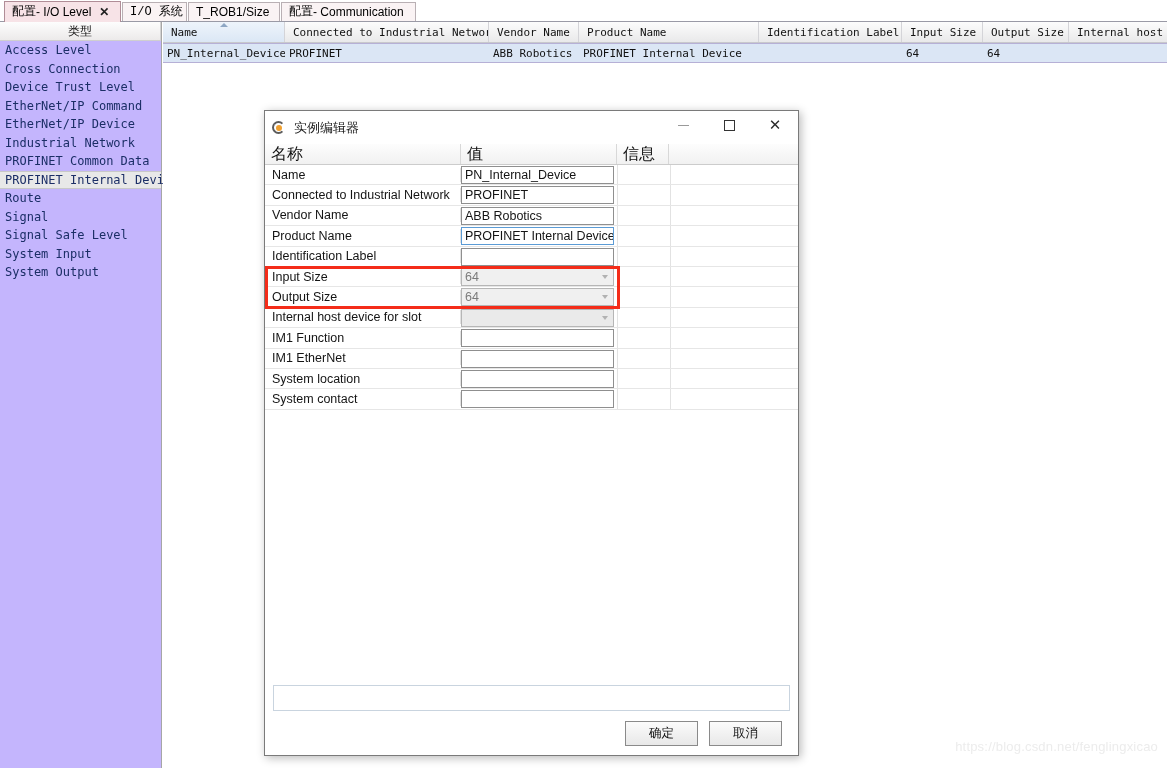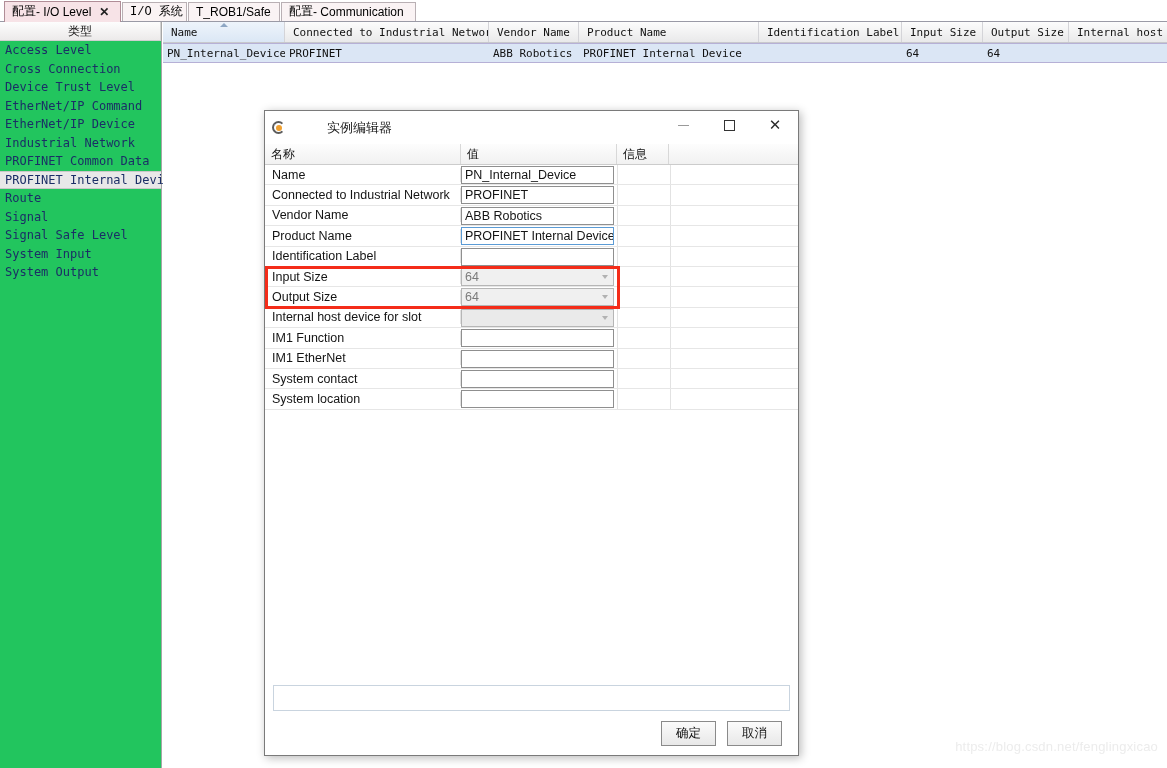--- a/index.html
+++ b/index.html
@@ -40,21 +40,21 @@
   .tab.plain{background:#faf3f4;}
   .tab .tlab{font-size:12px;line-height:1;}
   .tab .tclose{
     margin-left:8px;font-weight:bold;font-size:12px;color:#222;
   }
   .tab .zh{font-family:Liberation Mono, monospace;}
 
   
   #leftpanel{
     position:absolute;left:0;top:22px;width:162px;height:746px;
-    background:#22c55e;
+    background:#c4b5fd;
     border-right:1px solid #a6a6a6;
     box-sizing:border-box;
   }
   #lefthdr{
     height:18px;
     background:linear-gradient(to bottom,#fdfdfd,#eceaea);
     border-bottom:1px solid #cfcfcf;
     border-right:1px solid #d2d2d2;
     display:flex;align-items:center;justify-content:center;
     font-family:"DejaVu Sans", sans-serif;
@@ -142,21 +142,21 @@
     border:2px solid #5b5b5b;border-radius:50%;
     border-right-color:transparent;
     box-sizing:border-box;
   }
   #dlgicon .dot{
     position:absolute;left:4px;top:5px;width:6px;height:6px;
     background:#f0a030;border-radius:50%;
   }
   #dlgtitle{
     font-family:"DejaVu Sans", sans-serif;
-    font-size:13px;color:#1a1a1a;margin-left:33px;
+    font-size:13px;color:#1a1a1a;
   }
   .wbtn{
     position:absolute;top:0;height:28px;width:46px;
     display:flex;align-items:center;justify-content:center;
     color:#444;font-size:14px;
   }
   #w-min{right:92px;}
   #w-max{right:46px;}
   #w-close{right:0;}
   .wbtn .minbar{width:11px;height:1px;background:#9a9a9a;}
@@ -165,21 +165,21 @@
 
   #colhdr{
     flex:0 0 20px;height:20px;display:flex;
     background:linear-gradient(to bottom,#fdfdfd,#f1f1f1);
     border-bottom:1px solid #ccc;
   }
   .chcell{
     box-sizing:border-box;
     display:flex;align-items:center;padding-left:6px;
     font-family:"DejaVu Sans", sans-serif;
-    font-size:12px;color:#111;
+    font-size:16px;color:#111;
     border-right:1px solid #d8d8d8;
   }
 
   #proplist{
     flex:1 1 auto;position:relative;
     background:#ffffff;
     overflow:hidden;
   }
   .prow{
     height:20.4px;display:flex;align-items:center;
@@ -245,21 +245,21 @@
     background:#ffffff;
     box-sizing:border-box;
   }
   #btnbar{
     flex:0 0 44px;height:44px;
     display:flex;align-items:center;justify-content:flex-end;
     padding-right:16px;gap:11px;
     background:#ffffff;
   }
   .dbtn{
-    width:55px;height:25px;
+    width:73px;height:25px;
     box-sizing:border-box;
     border:1px solid #8a8a8a;
     background:linear-gradient(to bottom,#fbfbfb,#e8e8e8);
     display:flex;align-items:center;justify-content:center;
     font-family:"DejaVu Sans", sans-serif;
     font-size:12.5px;color:#111;
   }
 
   #watermark{
     position:absolute;right:9px;bottom:14px;
@@ -275,21 +275,21 @@
 <div id="tabstrip">
     <div class="tab active" style="left: 4px; width: 117px;">
       <span class="tlab zh">配置</span>
       <span class="tlab"> - I/O Level</span>
       <span class="tclose">✕</span>
     </div>
     <div class="tab plain" style="left: 122px; width: 65px;">
       <span class="tlab zh">I/O 系统</span>
     </div>
     <div class="tab plain" style="left: 188px; width: 92px;">
-      <span class="tlab">T_ROB1/Safe</span>
+      <span class="tlab">T_ROB1/Size</span>
     </div>
     <div class="tab plain" style="left: 281px; width: 135px;">
       <span class="tlab zh">配置</span>
       <span class="tlab"> - Communication</span>
     </div>
   </div>
 
 <div id="leftpanel">
   <div id="lefthdr">类型</div>
   <div id="leftitems">
@@ -453,29 +453,29 @@
         </div>
         <div class="prow">
           <div class="pname">IM1 EtherNet</div>
           <div class="pvalwrap">
             <div class="pfield"></div>
           </div>
           <div class="pinfo"></div>
           <div class="prest"></div>
         </div>
         <div class="prow">
+          <div class="pname">System location</div>
+          <div class="pvalwrap">
+            <div class="pfield"></div>
+          </div>
+          <div class="pinfo"></div>
+          <div class="prest"></div>
+        </div>
+        <div class="prow">
           <div class="pname">System contact</div>
-          <div class="pvalwrap">
-            <div class="pfield"></div>
-          </div>
-          <div class="pinfo"></div>
-          <div class="prest"></div>
-        </div>
-        <div class="prow">
-          <div class="pname">System location</div>
           <div class="pvalwrap">
             <div class="pfield"></div>
           </div>
           <div class="pinfo"></div>
           <div class="prest"></div>
         </div>
       </div>
     <div id="redbox" style="top: 100.5px; height: 43.8px; border-color: rgb(244, 44, 25);"></div>
   </div>
 

